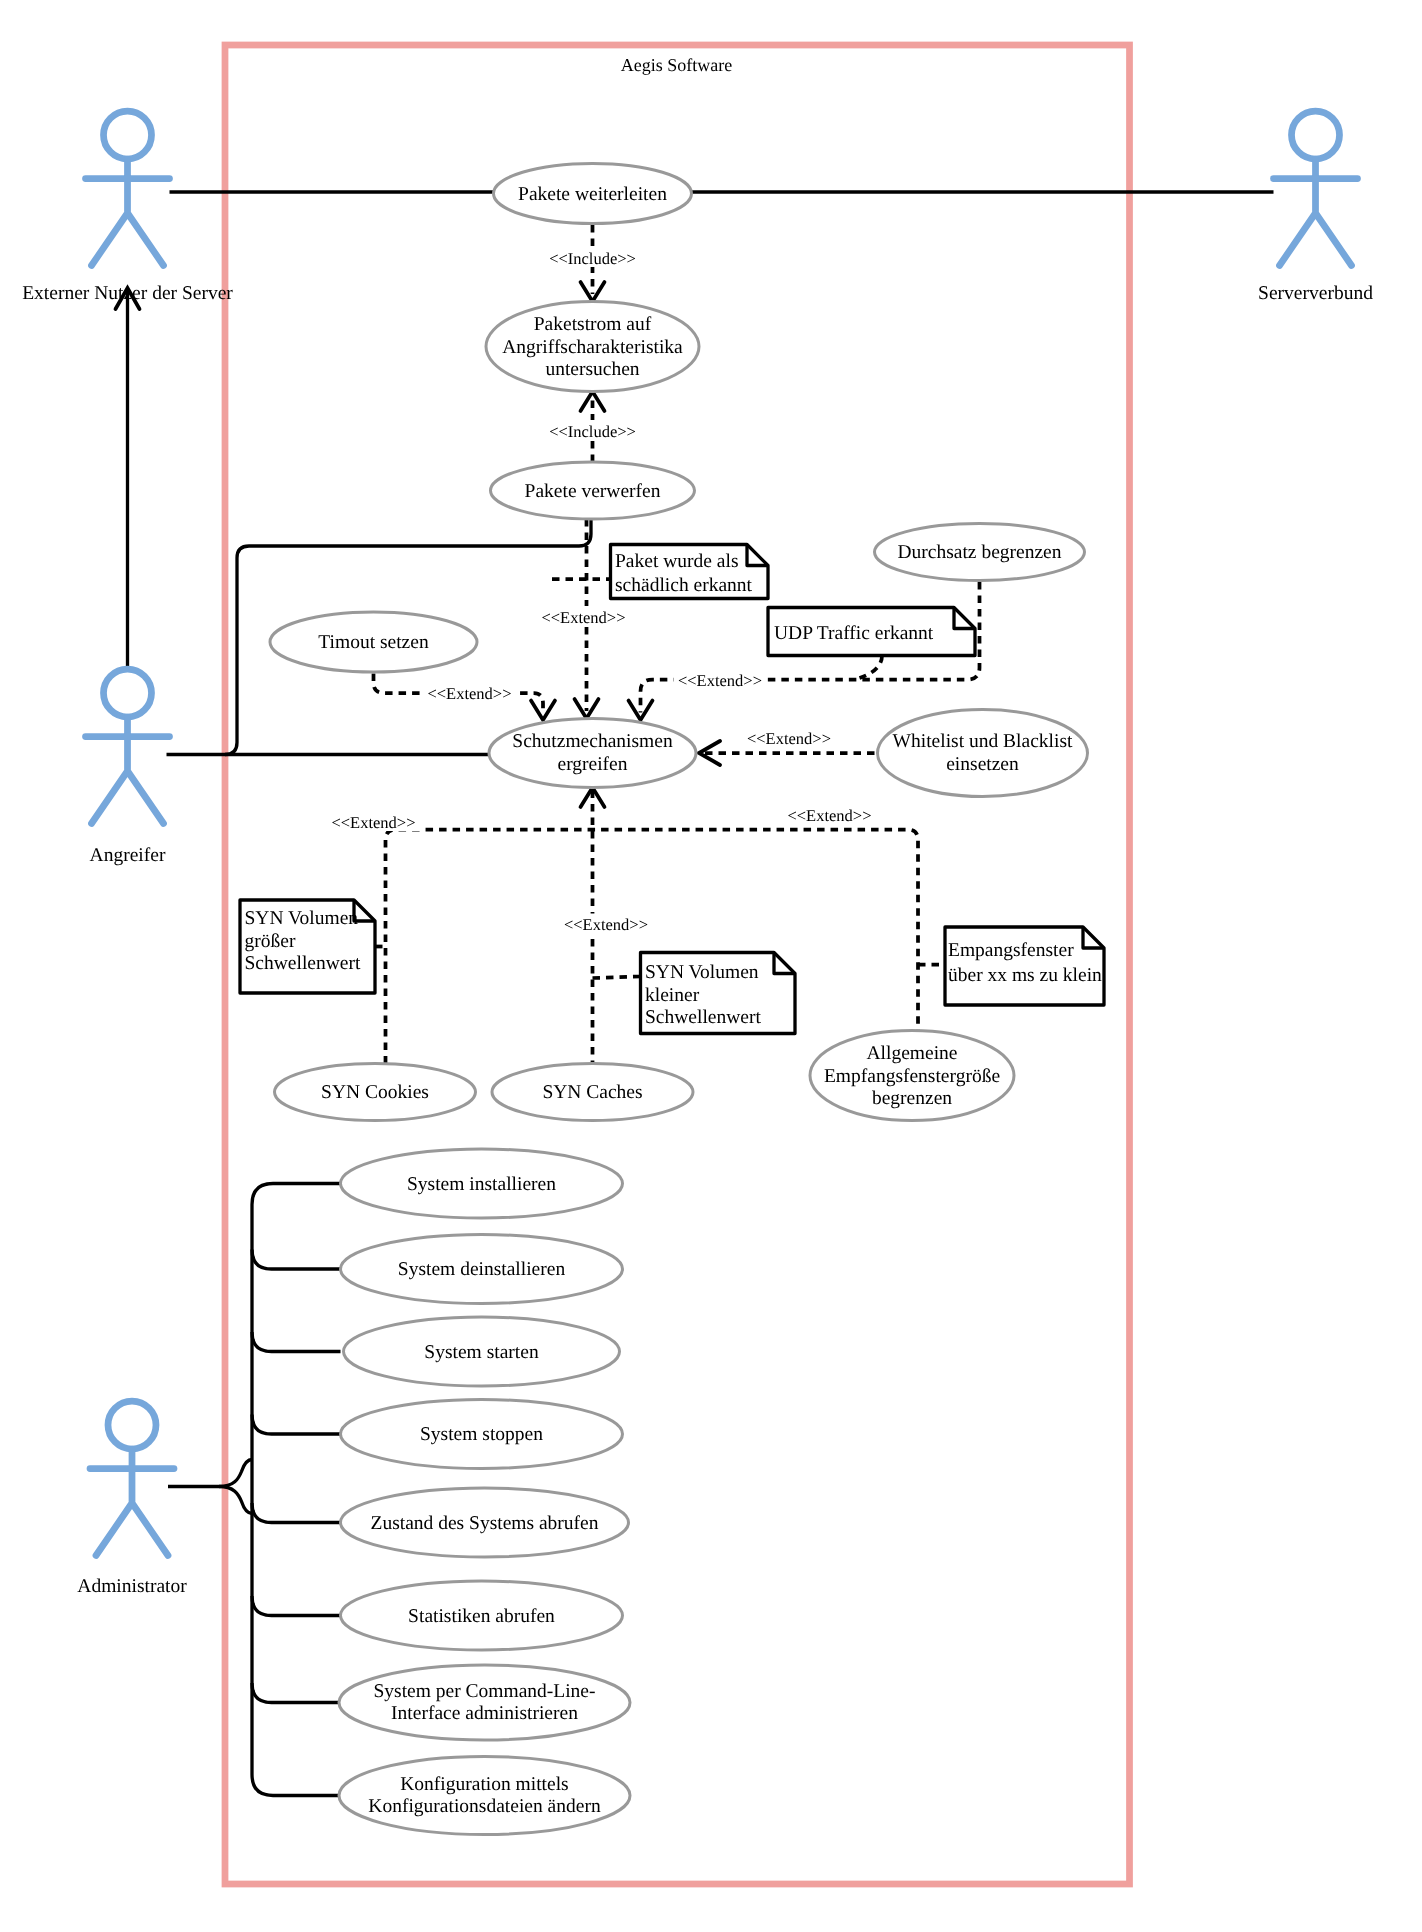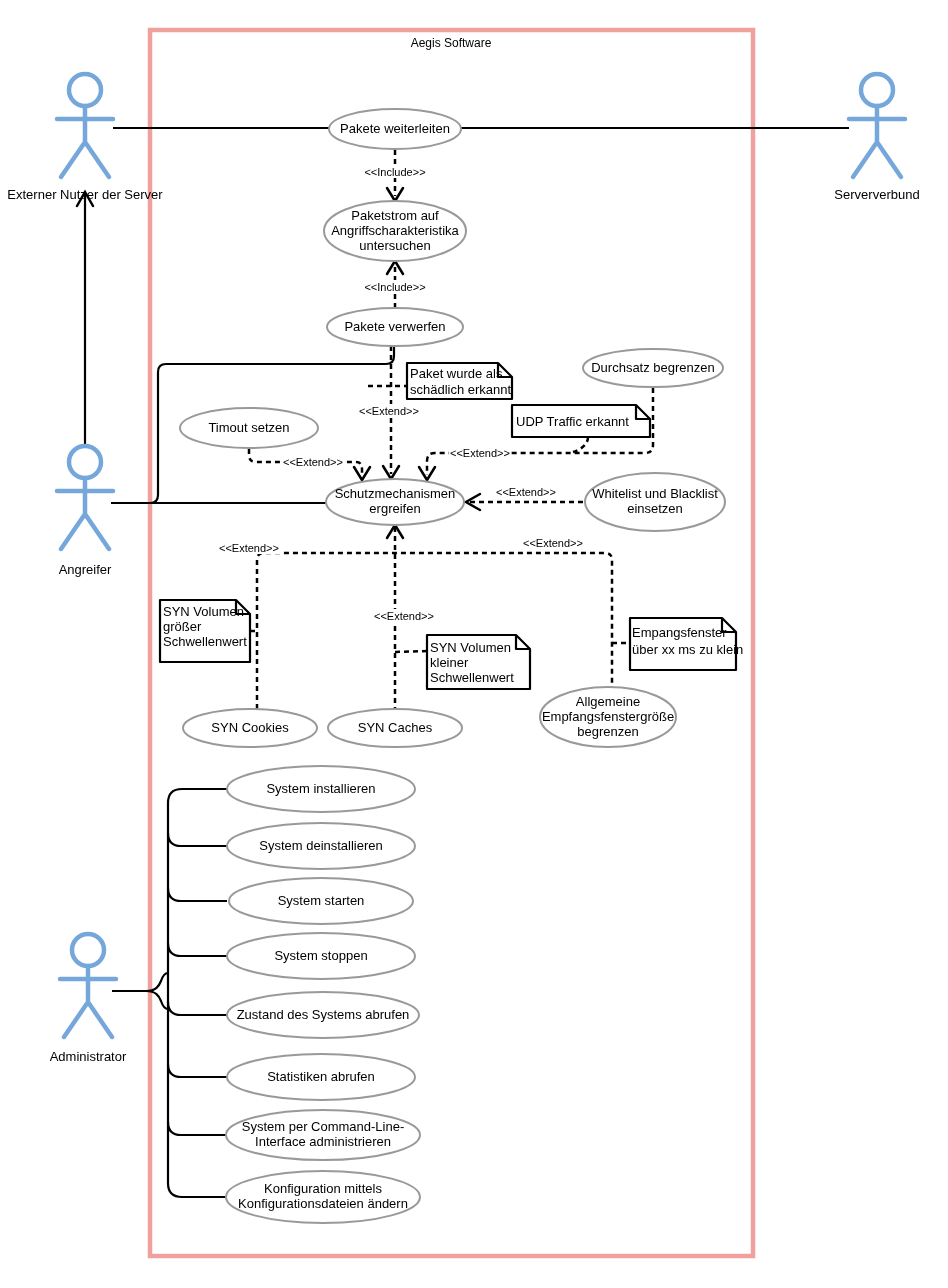--- a/index.html
+++ b/index.html
@@ -1,16 +1,16 @@
 <!DOCTYPE html>
 <html><head>
 <meta charset="utf-8">
 <style>
   html,body{margin:0;padding:0;background:#ffffff;}
-  .stage{position:relative;width:768px;height:1288px;background:#ffffff;font-family:Liberation Sans, sans-serif;}
+  .stage{position:relative;width:768px;height:1288px;background:#ffffff;font-family:Liberation Serif, serif;}
   svg{position:absolute;left:0;top:0;}
   .boundary{fill:none;stroke:#F0A09D;stroke-width:4.5;}
   .title{font-size:12px;fill:#000;text-anchor:middle;}
   .actor{stroke:#76A7DB;stroke-width:4.5;fill:none;stroke-linecap:round;}
   .actor-head{fill:#ffffff;}
   .actor-label{font-size:13px;fill:#000;text-anchor:middle;}
   .uc{fill:#ffffff;stroke:#999999;stroke-width:2;}
   .uc-label{font-size:13px;fill:#000;text-anchor:middle;}
   .note-shape{fill:#ffffff;stroke:#000;stroke-width:2.2;stroke-linejoin:round;}
   .note-fold{fill:none;stroke:#000;stroke-width:2.2;stroke-linejoin:round;}

